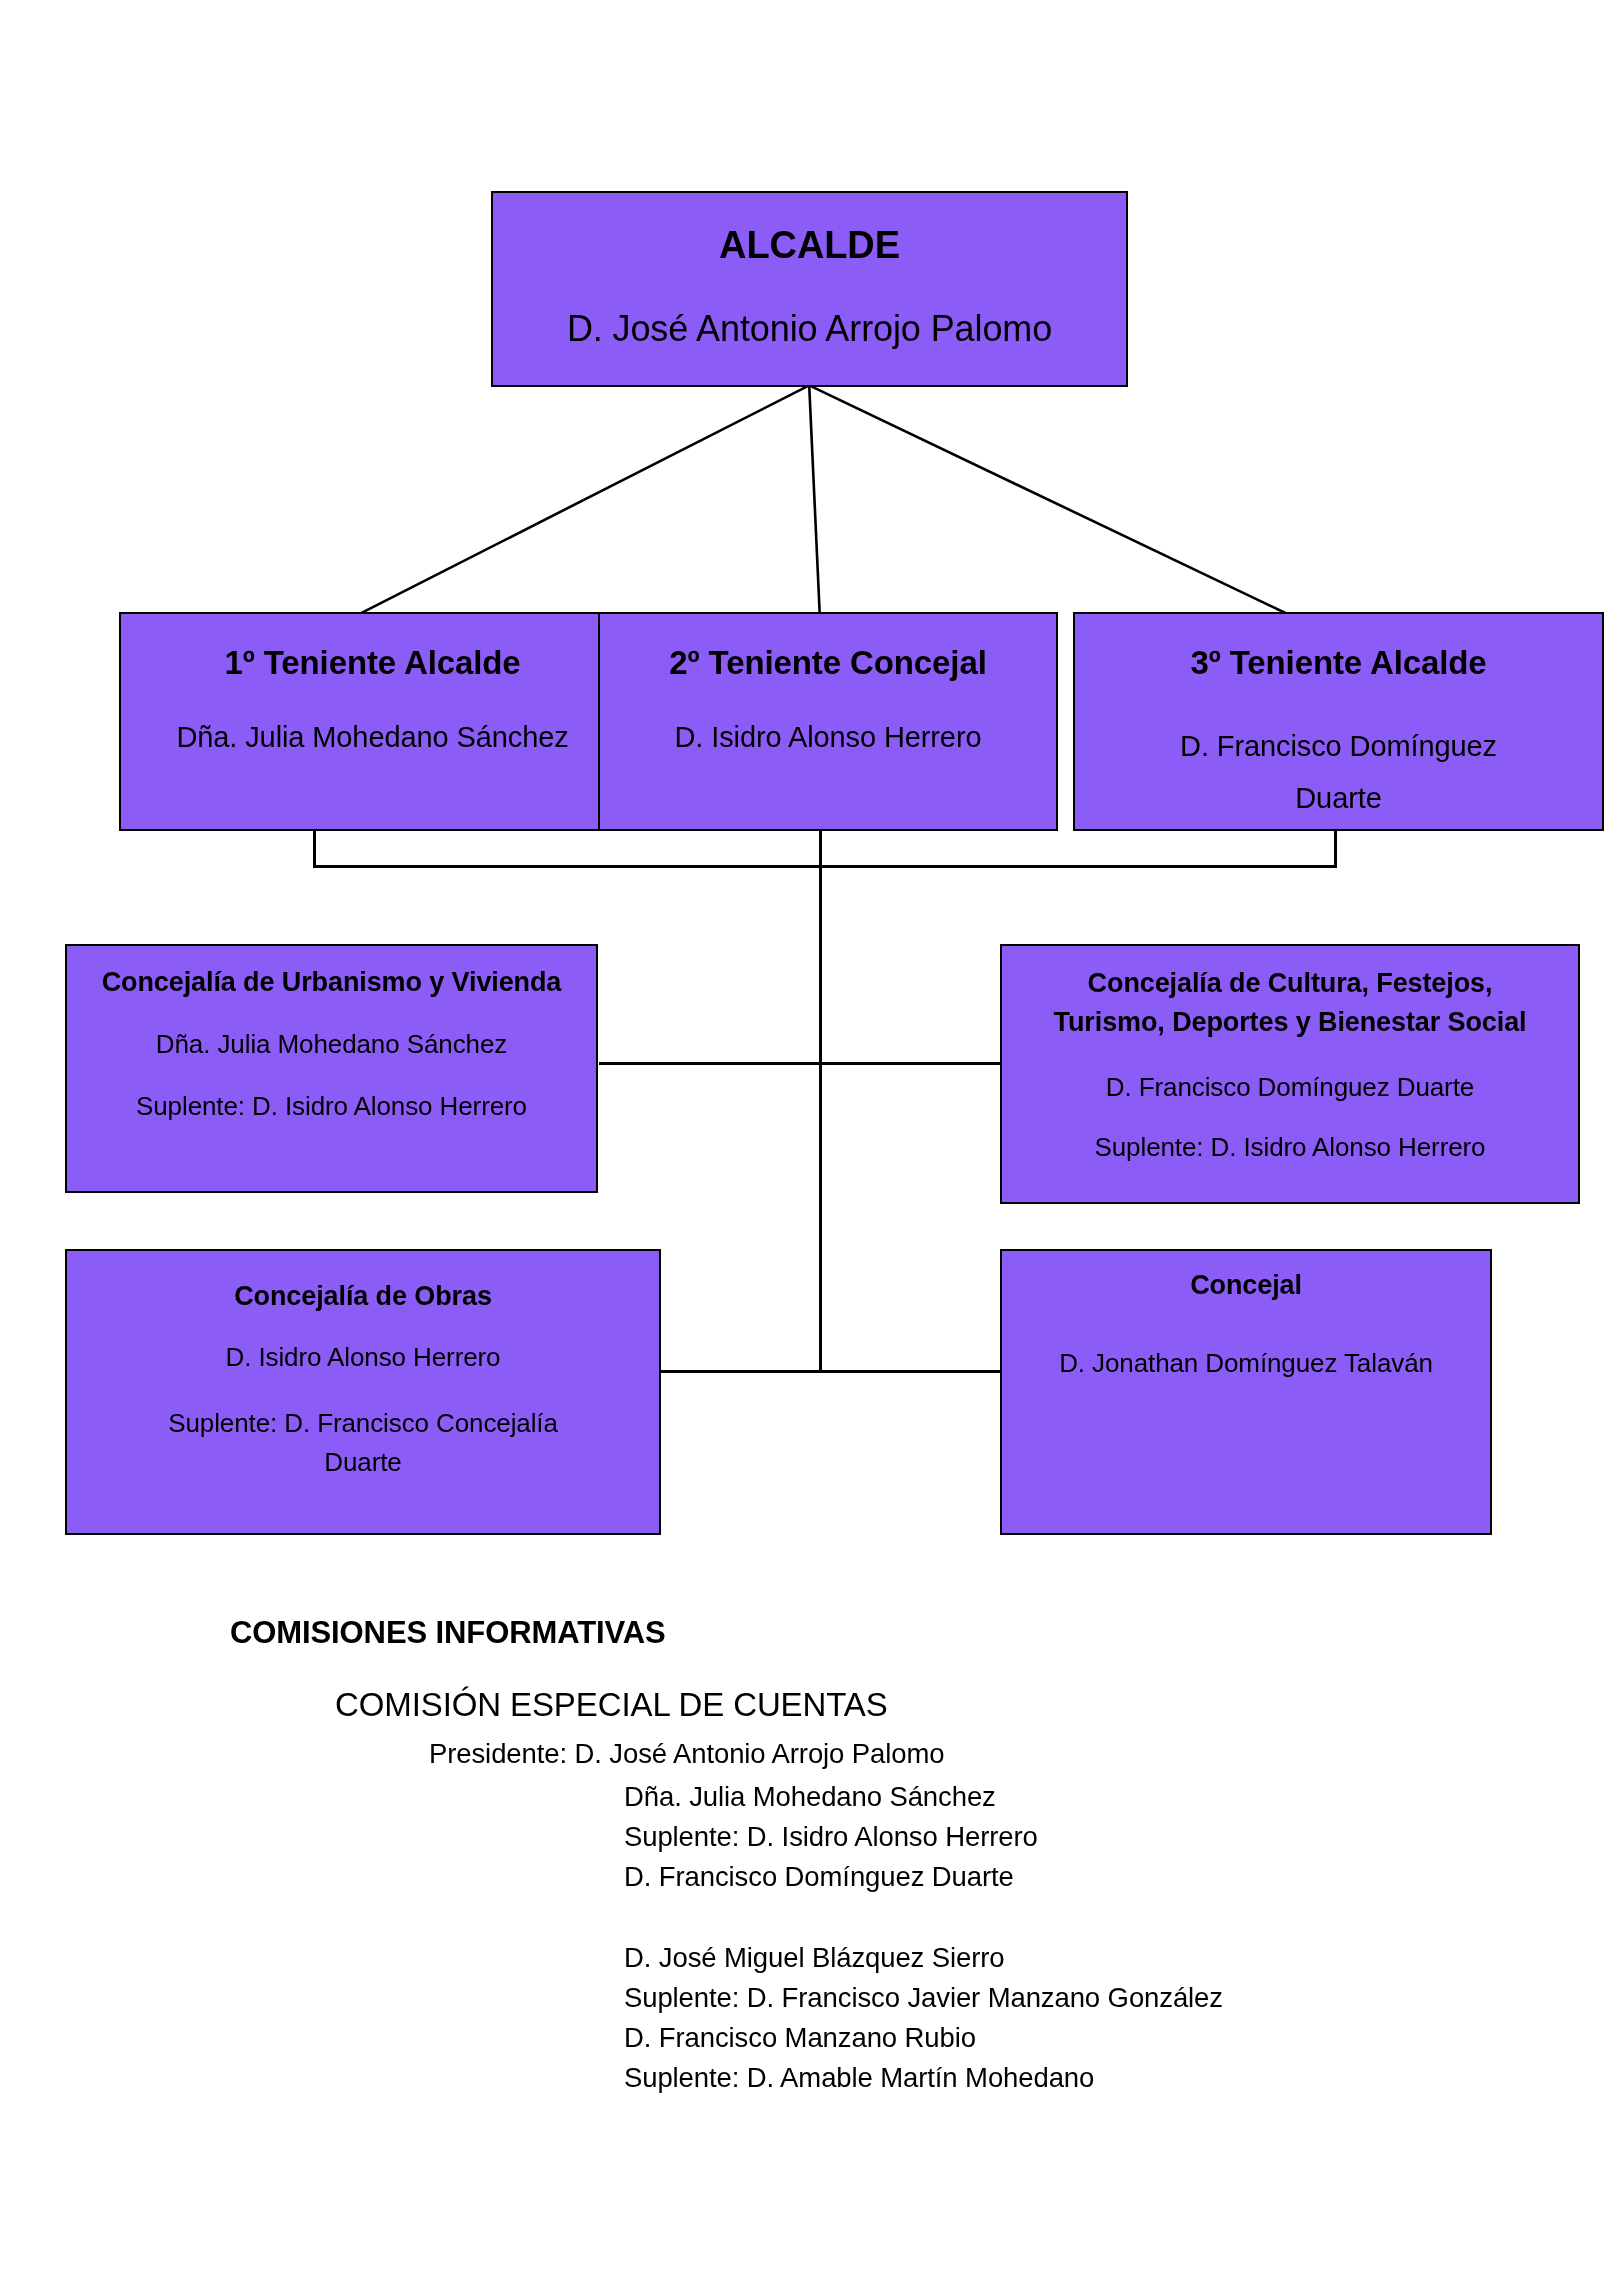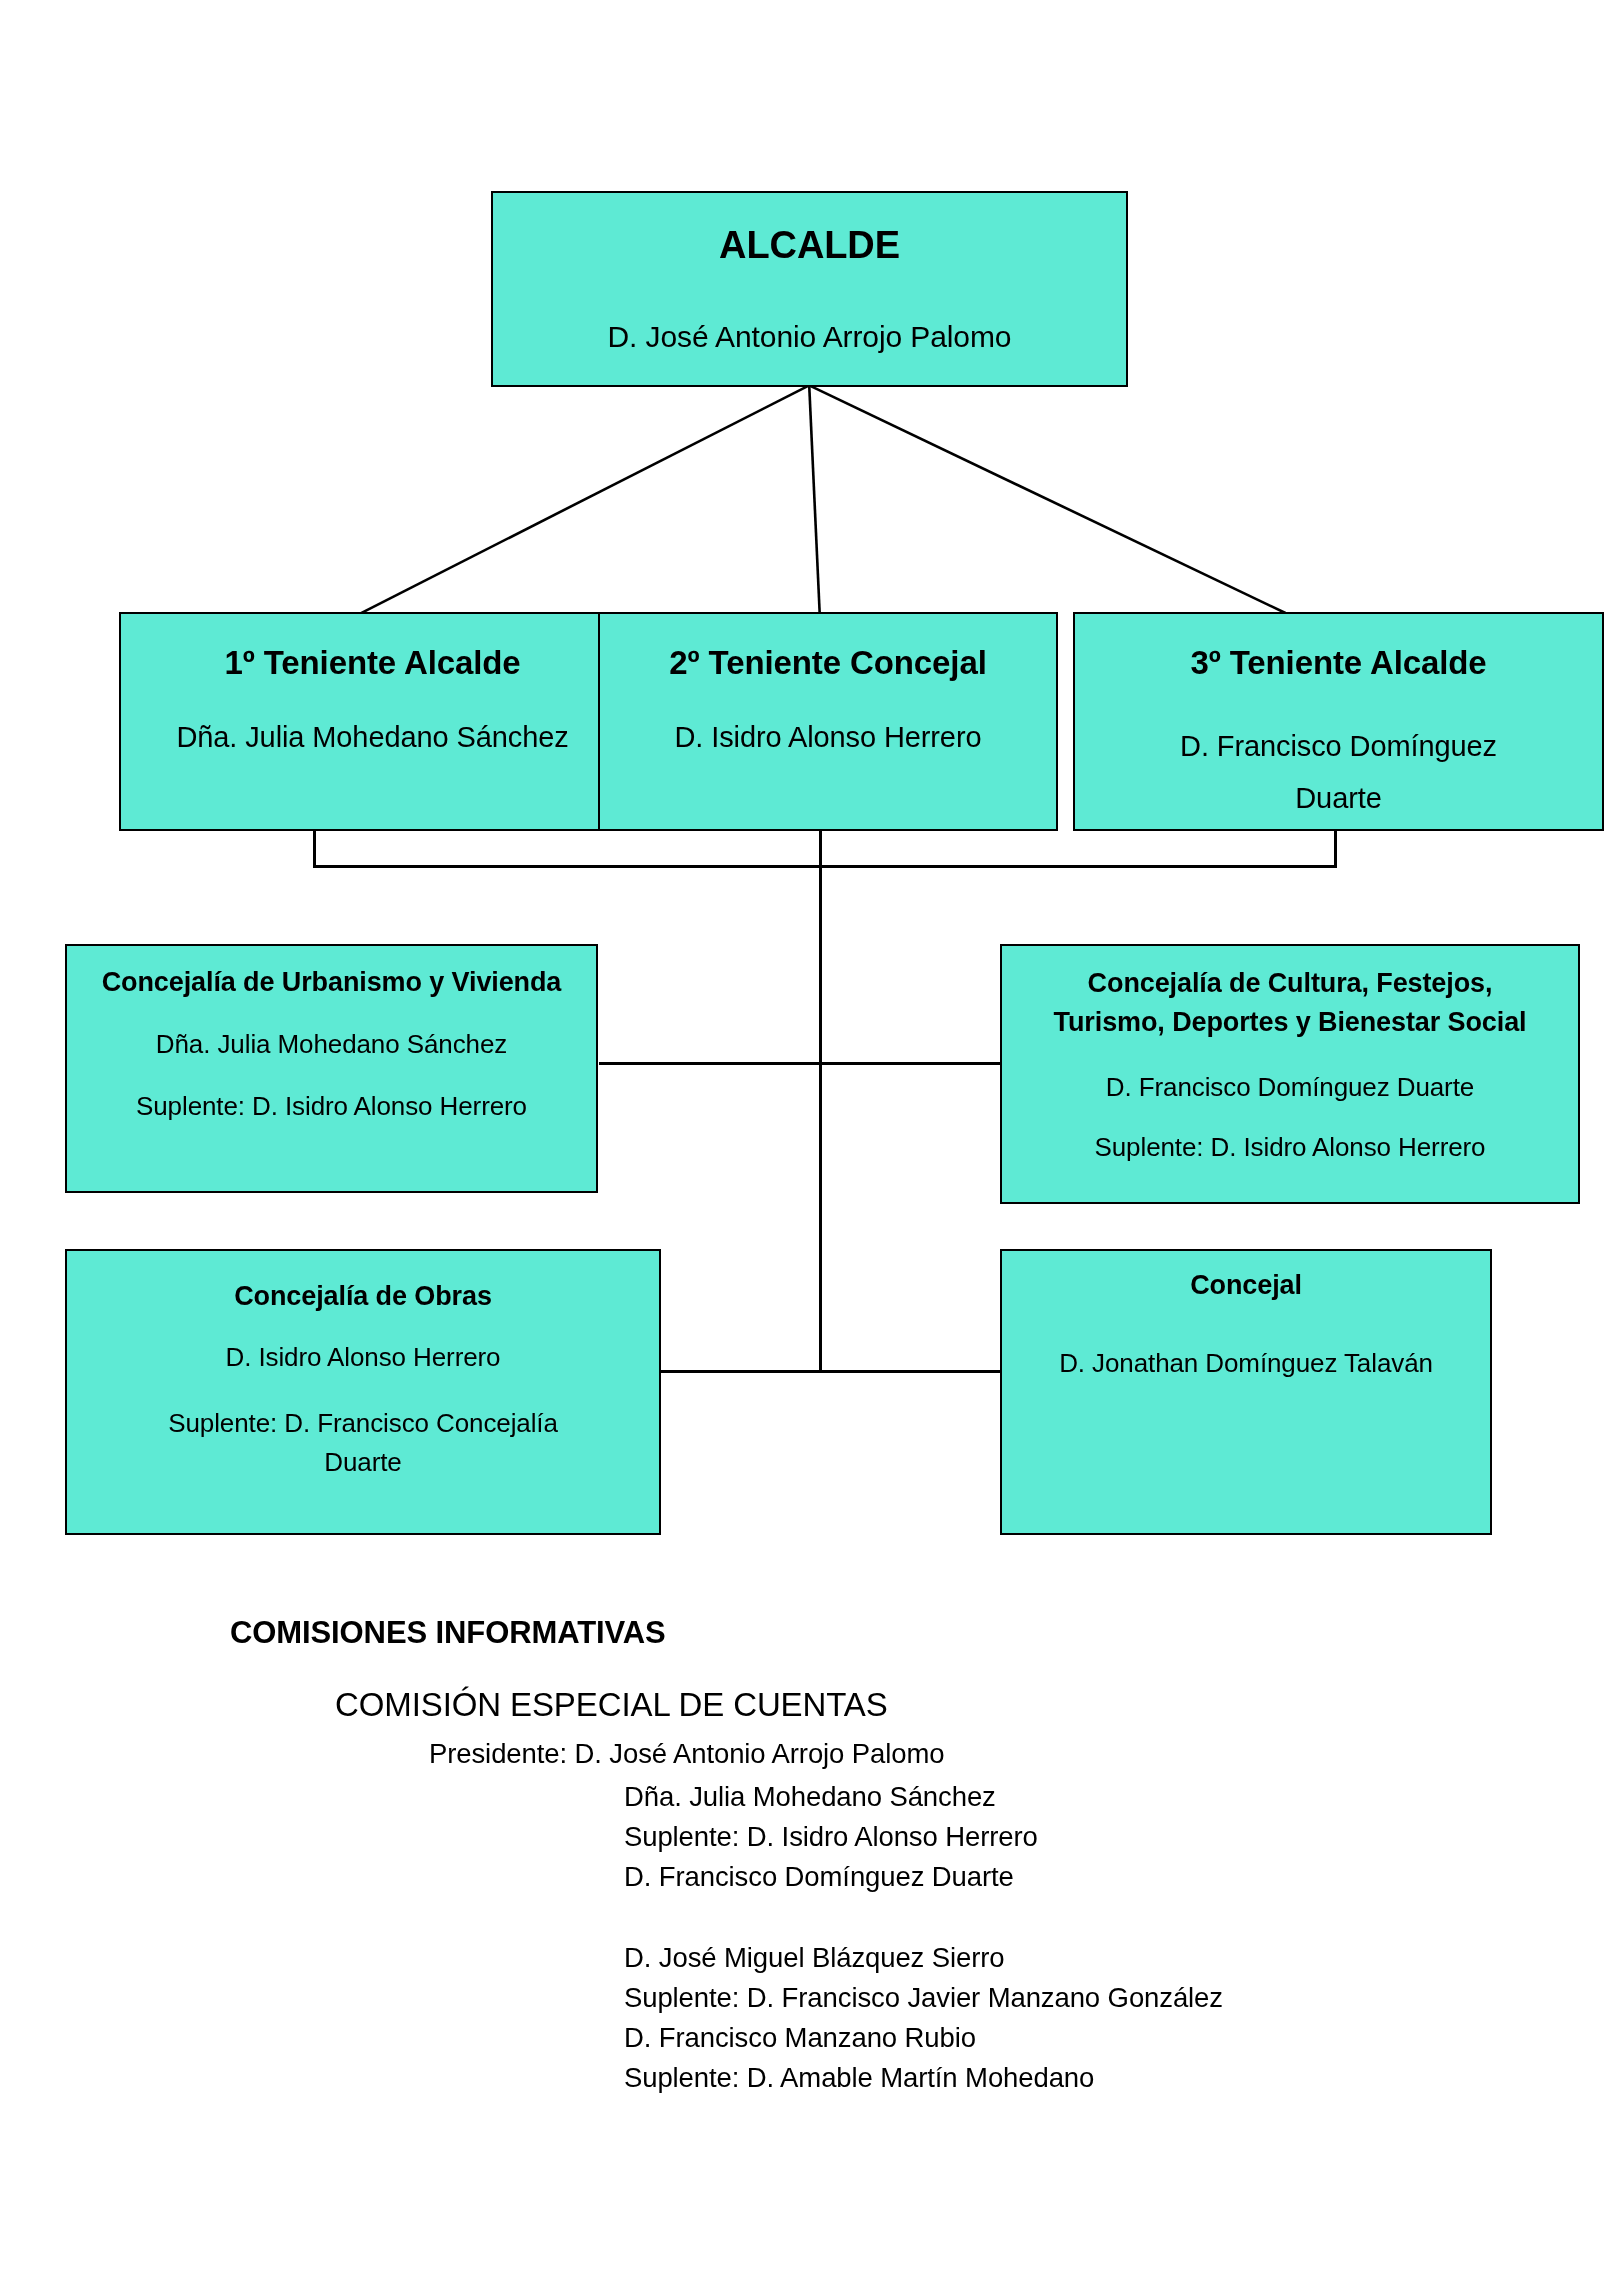--- a/index.html
+++ b/index.html
@@ -10,33 +10,33 @@
     font-family:"Liberation Sans", sans-serif;
     color:#000000;
     letter-spacing:-0.01em;
     overflow:hidden;
   }
   
   .box{
     position:absolute;
     box-sizing:border-box;
     border:2.6px solid #000000;
-    background:#5eead4;
+    background:#8b5cf6;
     display:flex;
     flex-direction:column;
     align-items:center;
     text-align:center;
   }
   .box-title{font-weight:bold;line-height:1.2;}
   .box-line{white-space:nowrap;}
   .box-name,.box-sup{line-height:1.2;}
 
   #box-alcalde{left:491px;top:191px;width:637px;height:196px;padding-top:30px;gap:38px;}
   #box-alcalde .box-title{font-size:38px;}
-  #box-alcalde .box-name{font-size:30px;margin-top:12px;}
+  #box-alcalde .box-name{font-size:36px;}
 
   .box-teniente{top:612px;height:219px;padding-top:29px;gap:37px;}
   .box-teniente .box-title{font-size:33px;}
   .box-teniente .box-name{font-size:29px;}
   #box-t1{left:76px;width:507px;margin-left:43px;}
   #box-t2{left:598px;width:460px;}
   #box-t3{left:1073px;width:531px;}
   #box-t3 .box-name{line-height:1.8;}
 
   .box-concejalia .box-title{font-size:27px;}

